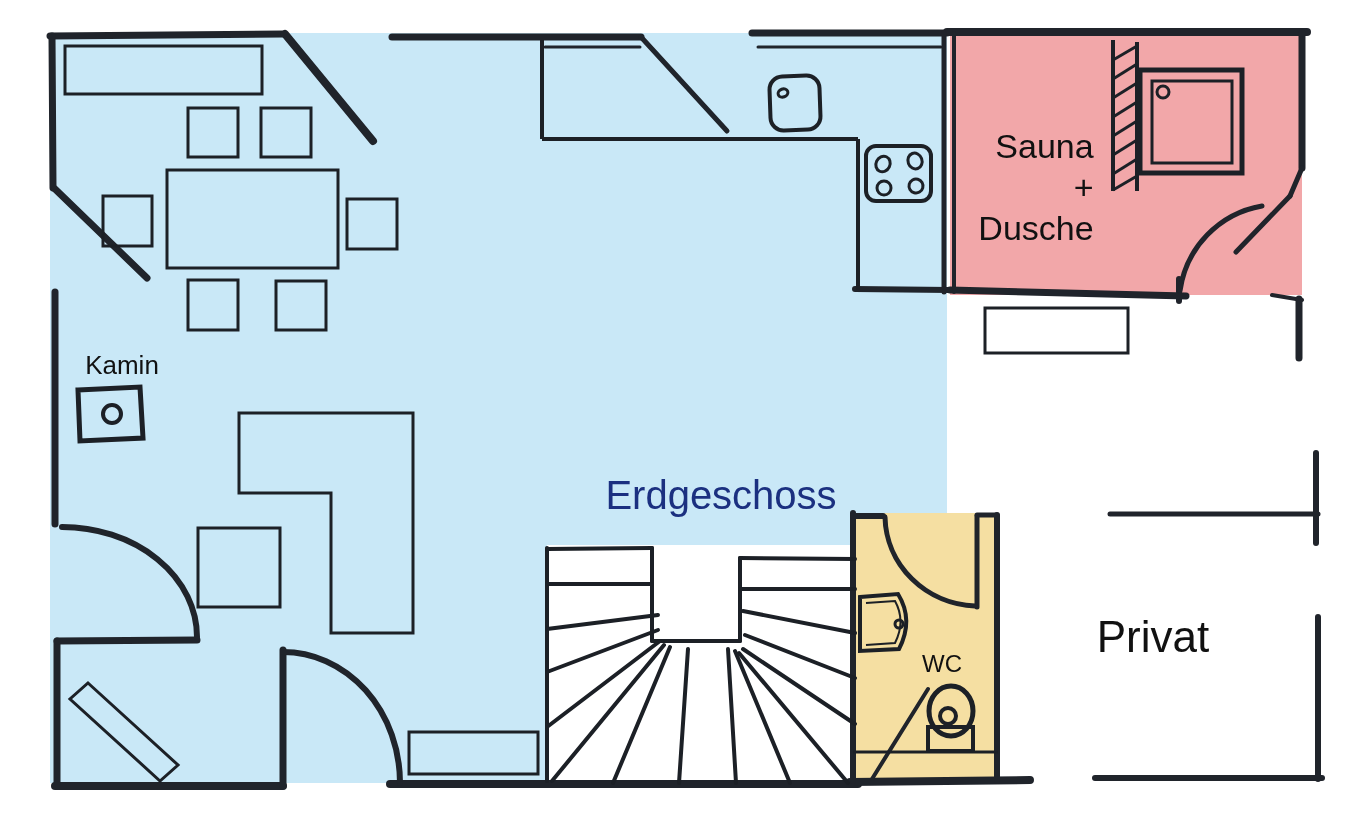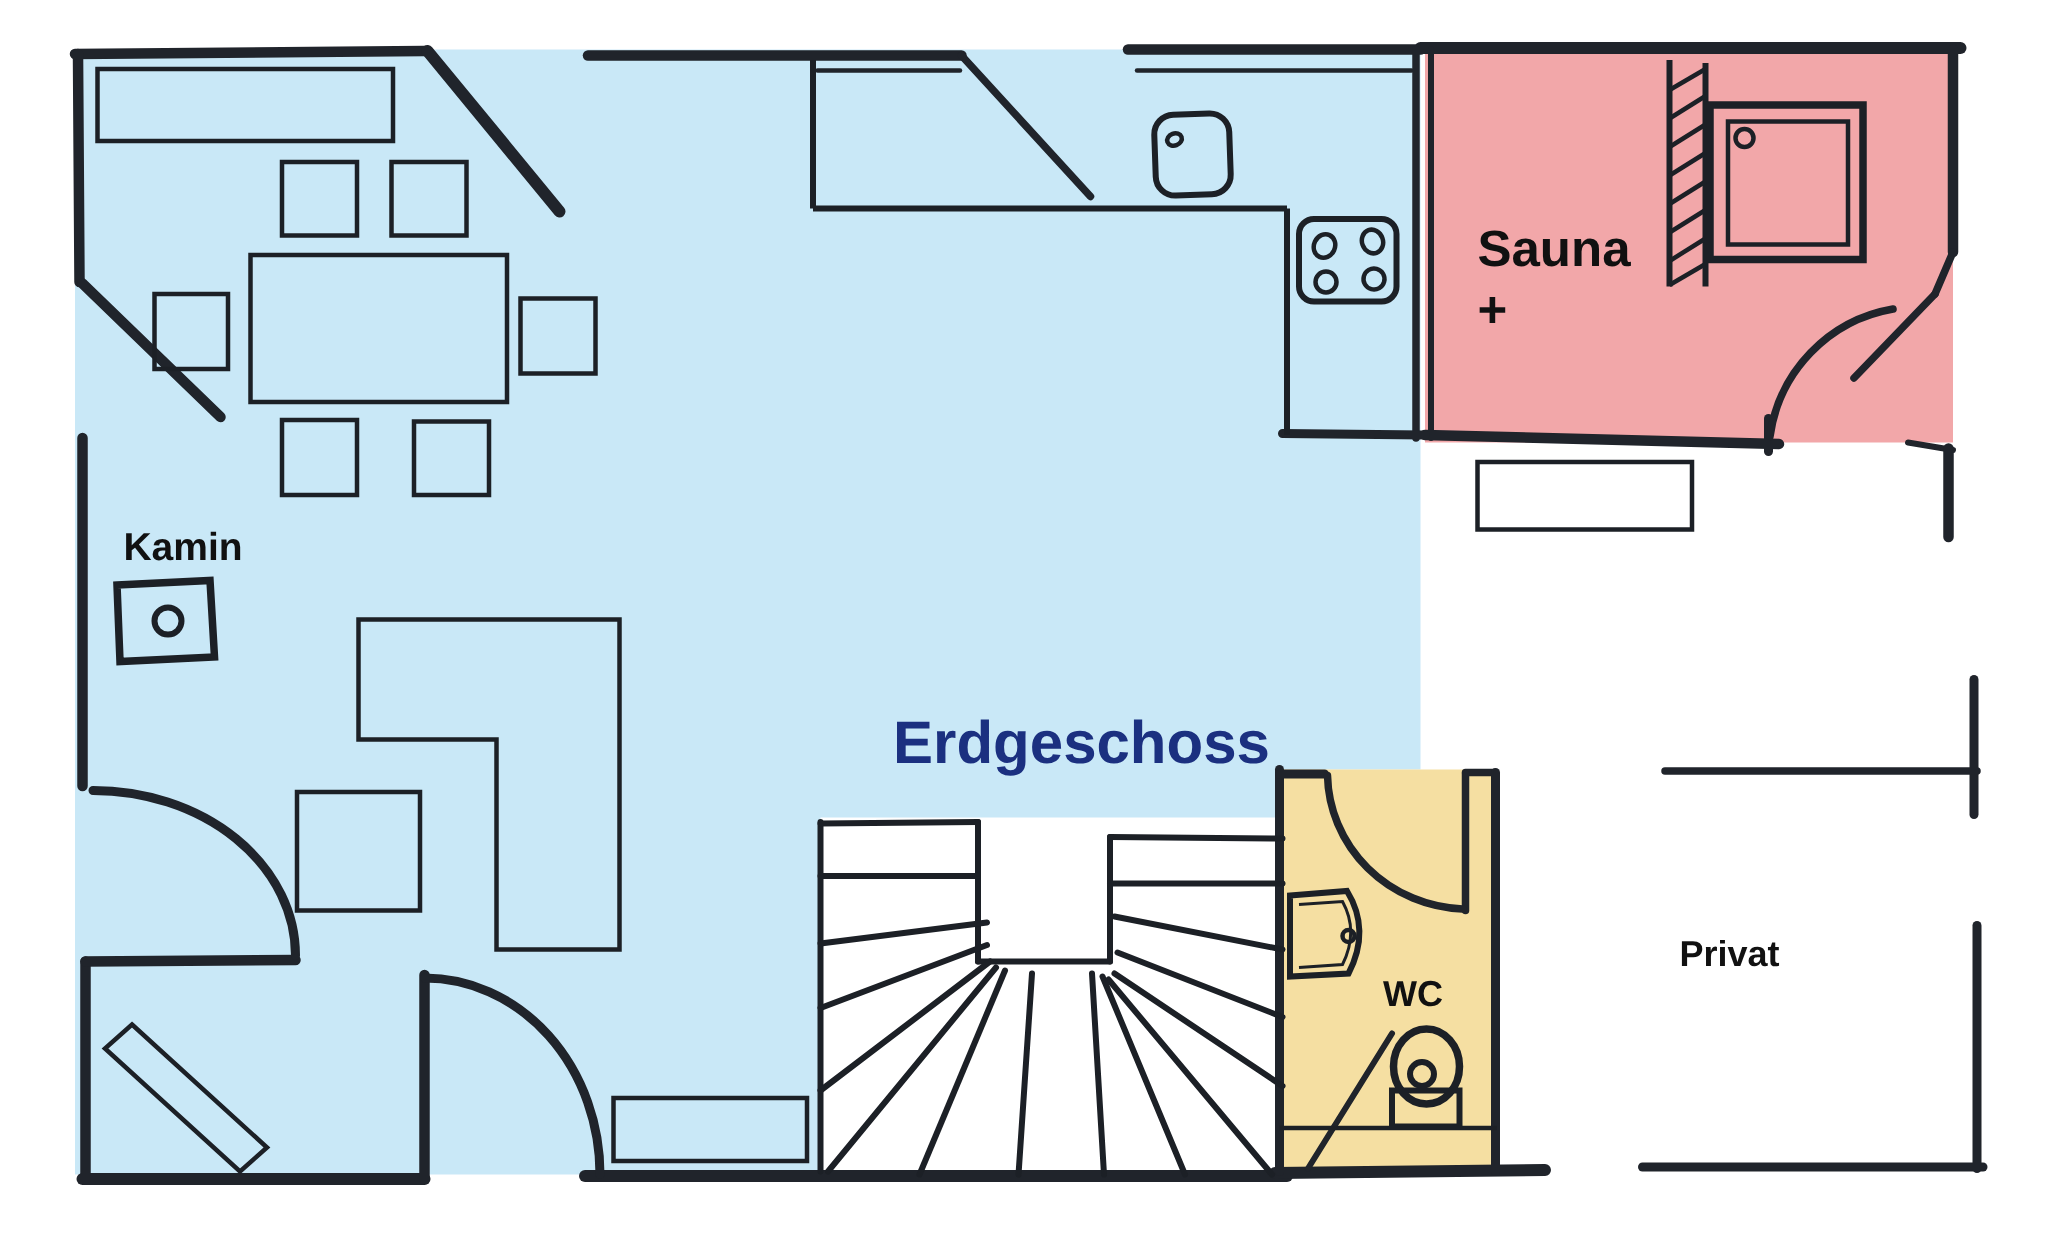--- a/index.html
+++ b/index.html
@@ -7,33 +7,33 @@
     position:relative;
     width:1370px;height:839px;
     background:#ffffff;
     overflow:hidden;
     font-family:"Liberation Sans", sans-serif;
   }
   svg.plan{position:absolute;left:0;top:0;}
   .lbl{
     position:absolute;
     transform:translate(-50%,-50%);
-    font-weight:bold;
+    font-weight:normal;
     color:#111111;
-    text-align:left;
+    text-align:right;
     white-space:nowrap;
     letter-spacing:0px;
     line-height:1.18;
   }
   .lbl-living{left:543px;top:328px;font-size:34px;line-height:42px;}
   .lbl-floor{left:721px;top:464px;font-size:40px;}
   .lbl-sauna{left:1036px;top:187px;font-size:34px;line-height:41px;}
   .lbl-kamin{left:122px;top:365px;font-size:26px;}
   .lbl-wc{left:942px;top:664px;font-size:24px;}
-  .lbl-privat{left:1153px;top:637px;font-size:24px;}
+  .lbl-privat{left:1153px;top:637px;font-size:44px;}
   .lbl span{display:block;}
 </style>
 </head>
 <body>
 
 <div class="canvas">
 
   <svg class="plan" width="1370" height="839" viewBox="0 0 1370 839">
 
     <g>
@@ -209,20 +209,21 @@
   </svg>
 
 
   <div class="lbl lbl-floor" style="color:#1b3080;margin-top:32px;">
     <span>Erdgeschoss</span>
   </div>
 
   <div class="lbl lbl-sauna">
     <span>Sauna</span>
     <span>+</span>
+    <span>Dusche</span>
   </div>
 
   <div class="lbl lbl-kamin">
     <span>Kamin</span>
   </div>
 
   <div class="lbl lbl-wc">
     <span>WC</span>
   </div>
 

